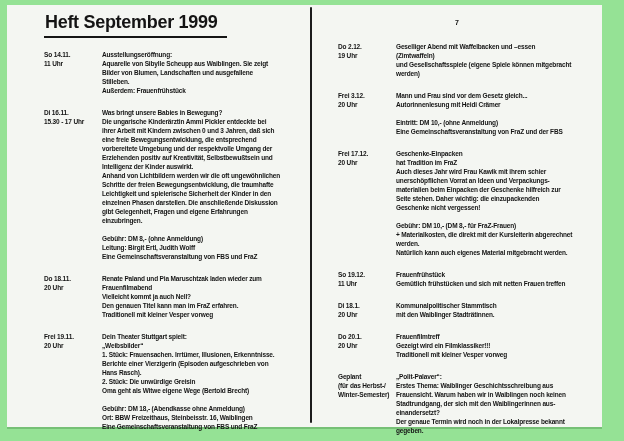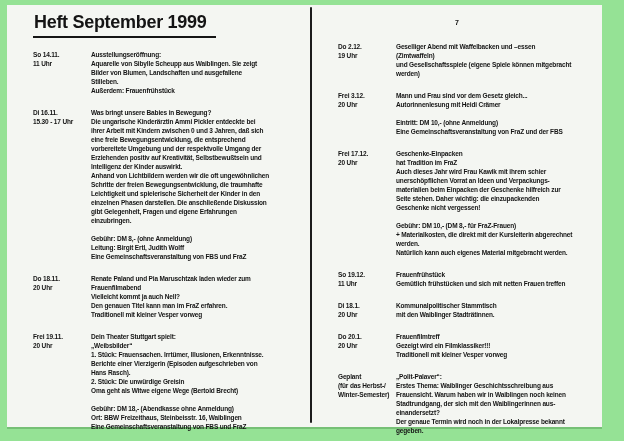--- a/index.html
+++ b/index.html
@@ -12,21 +12,21 @@
   .paper{
     position:absolute;left:7px;top:5px;width:595px;height:422px;
     background:var(--page,#f4f6f2);
     box-shadow:0 2px 0 rgba(60,130,60,.35);
   }
   .spine{
     position:absolute;left:310px;top:7px;width:2px;height:416px;
     background:#1c1c1c;border-radius:1px;
   }
   .page{position:absolute;top:5px;height:422px;}
-  .page-left{left:7px;width:257px;padding:7px 0 0 26px;box-sizing:border-box;}
+  .page-left{left:18px;width:257px;padding:7px 0 0 26px;box-sizing:border-box;}
   .page-right{left:314px;width:288px;padding:14px 0 0 24px;box-sizing:border-box;}
   h1.doc-title{
     font-size:18px;font-weight:700;letter-spacing:-.3px;margin:0 0 12px 0;
     display:inline-block;border-bottom:2px solid #151515;padding:0 10px 3px 1px;
     white-space:nowrap;
   }
   .pagenum{font-size:7px;font-weight:700;margin:0 0 16px 117px;}
   .entries{display:block;}
   .entry{display:flex;margin-bottom:13px;}
   .entry .date{

